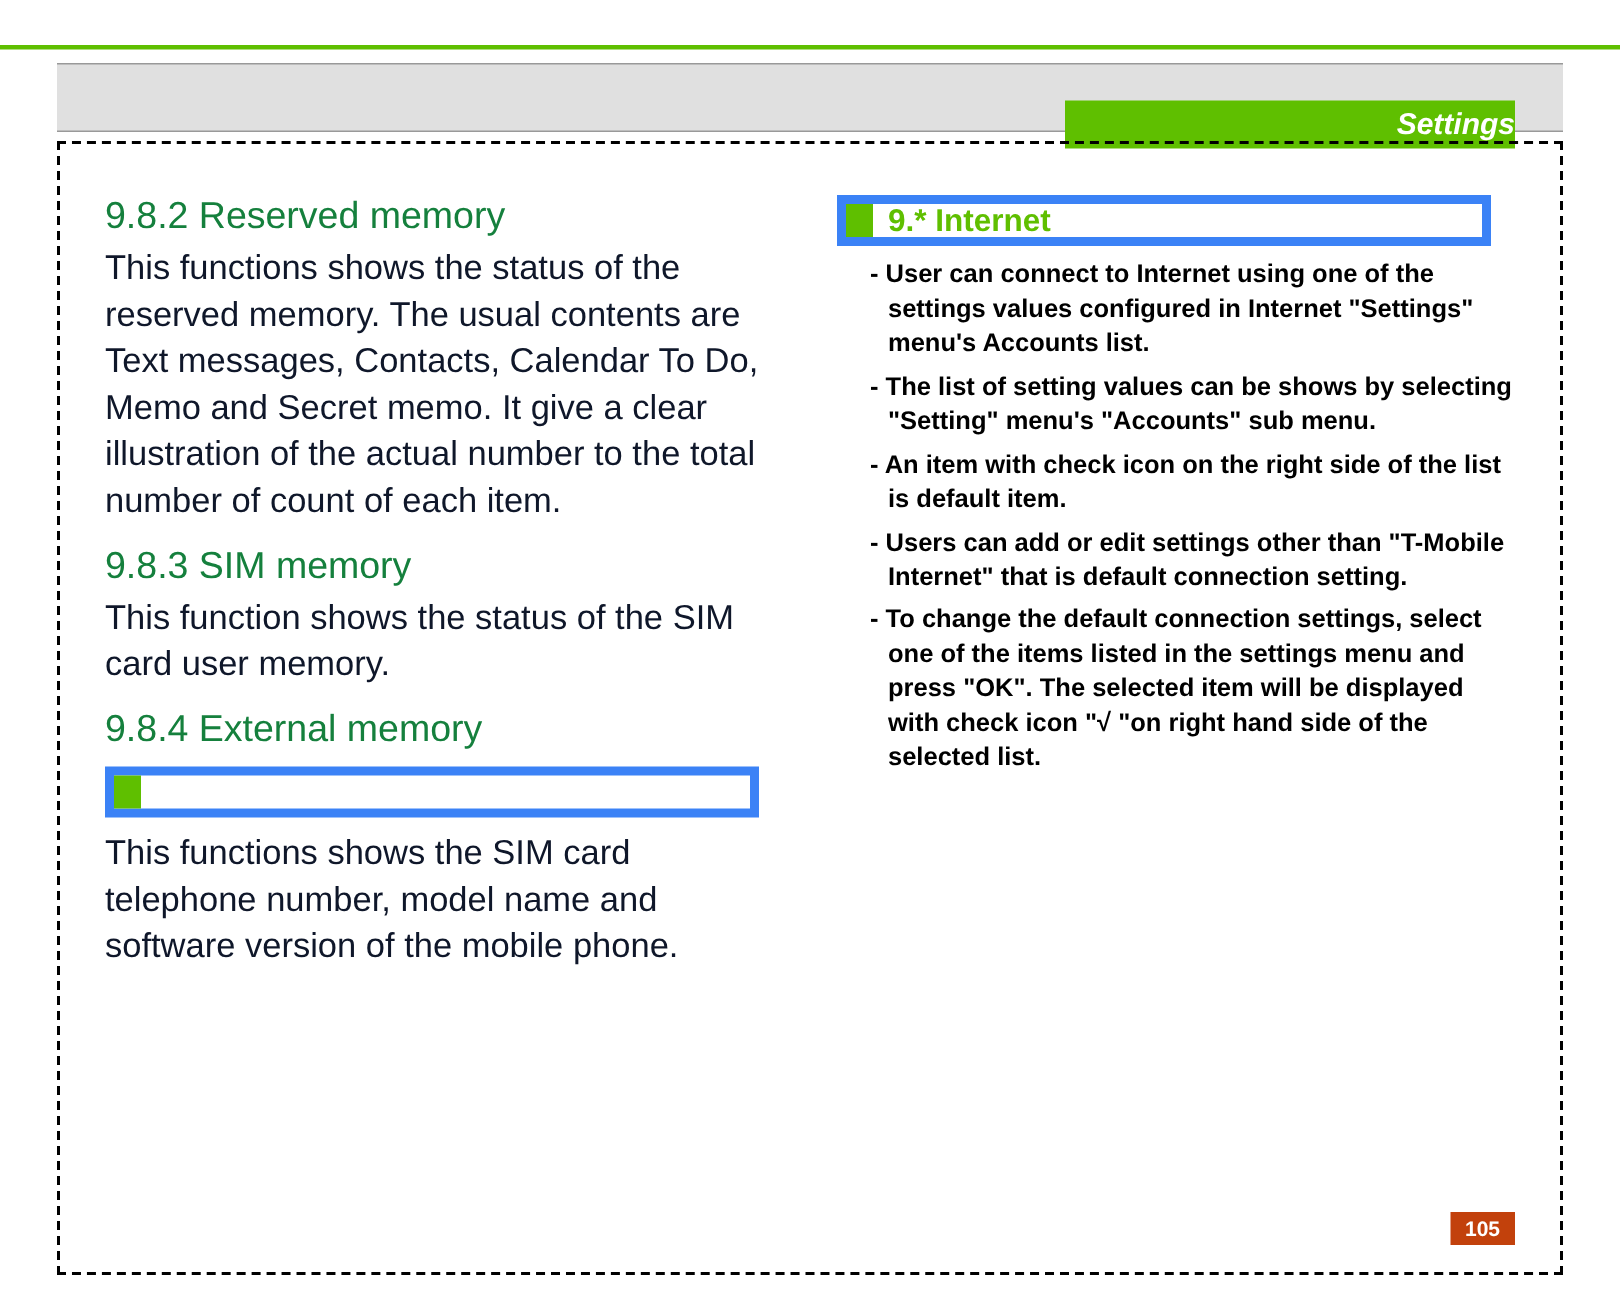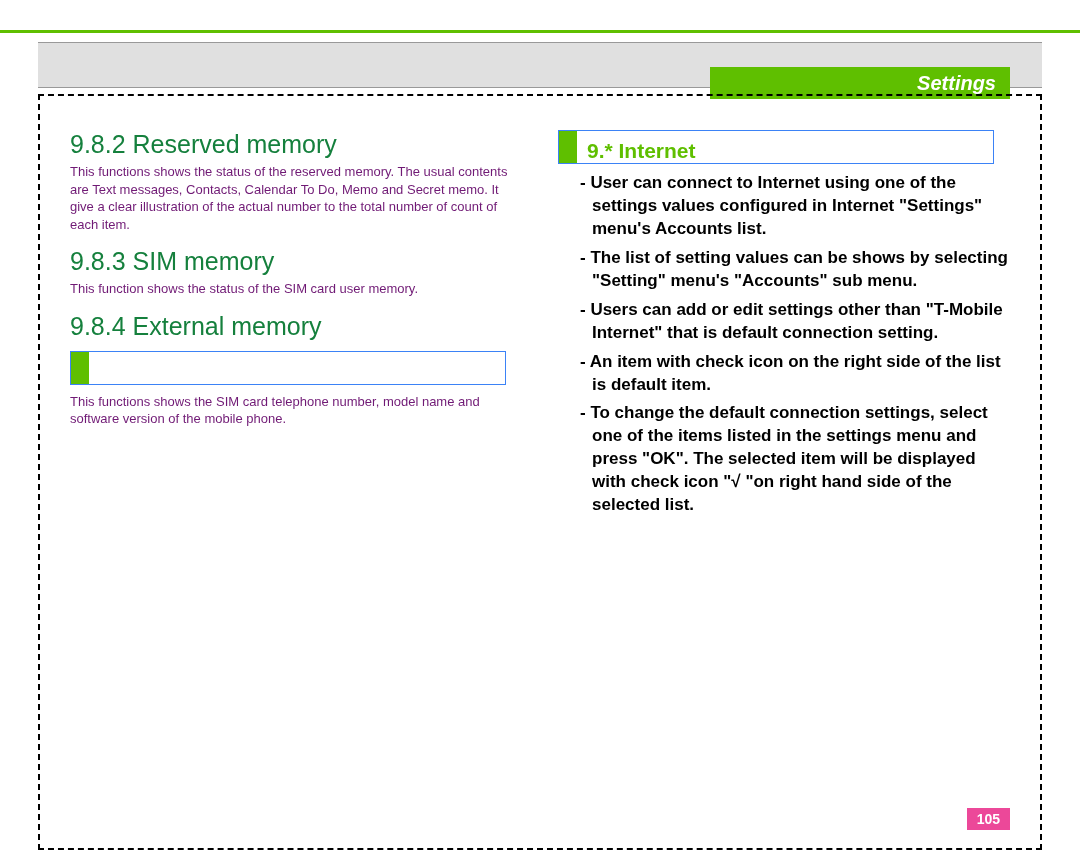--- a/index.html
+++ b/index.html
@@ -48,21 +48,20 @@
     width: 300px;
     height: 32px;
     background: #5fbf00;
     color: #ffffff;
     font-weight: bold;
     font-style: italic;
     font-size: 20px;
     display: flex;
     align-items: center;
     justify-content: flex-end;
-    padding-right: 14px;
   }
   .content {
     position: absolute;
     top: 130px;
     left: 70px;
     right: 70px;
     bottom: 40px;
     display: flex;
     gap: 36px;
   }
@@ -72,29 +71,29 @@
   }
   .subheading {
     font-weight: normal;
     font-size: 25px;
     color: #15803d;
     margin-top: 8px;
     margin-bottom: 4px;
   }
   .subheading.first { margin-top: 0; }
   .body-text {
-    font-size: 13px;
+    font-size: 23px;
     line-height: 1.35;
-    color: #701a75;
+    color: #0f172a;
     margin-bottom: 14px;
   }
   .section-heading {
-    border: 1px solid #3b82f6;
+    border: 6px solid #3b82f6;
     display: flex;
-    align-items: flex-end;
+    align-items: flex-start;
     height: 34px;
     margin: 10px 16px 8px 0;
   }
   .section-heading .bar {
     width: 18px;
     height: 100%;
     background: #5fbf00;
     margin-right: 10px;
   }
   .section-heading .label {
@@ -115,21 +114,21 @@
     font-size: 17px;
     line-height: 1.35;
     text-indent: -12px;
     padding-left: 12px;
     margin-bottom: 6px;
   }
   .page-number {
     position: absolute;
     bottom: 34px;
     right: 70px;
-    background: #ec4899;
+    background: #c2410c;
     color: #fff;
     font-weight: bold;
     font-size: 14px;
     padding: 3px 10px;
   }
 </style>
 </head>
 <body>
 
 <div class="page">
@@ -160,21 +159,21 @@
 
     <div class="col">
       <div class="section-heading" style="margin-top:0">
         <div class="bar"></div>
         <div class="label">9.* Internet</div>
       </div>
 
       <div class="list">
         <div class="list-item">- User can connect to Internet using one of the settings values configured in Internet "Settings" menu's Accounts list.</div>
         <div class="list-item">- The list of setting values can be shows by selecting "Setting" menu's "Accounts" sub menu.</div>
+        <div class="list-item">- An item with check icon on the right side of the list is default item.</div>
         <div class="list-item">- Users can add or edit settings other than "T-Mobile Internet" that is default connection setting.</div>
-        <div class="list-item">- An item with check icon on the right side of the list is default item.</div>
         <div class="list-item">- To change the default connection settings, select one of the items listed in the settings menu and press "OK". The selected item will be displayed with check icon "√ "on right hand side of the selected list.</div>
       </div>
     </div>
   </div>
 
   <div class="page-number">105</div>
 </div>
 
 </body></html>

